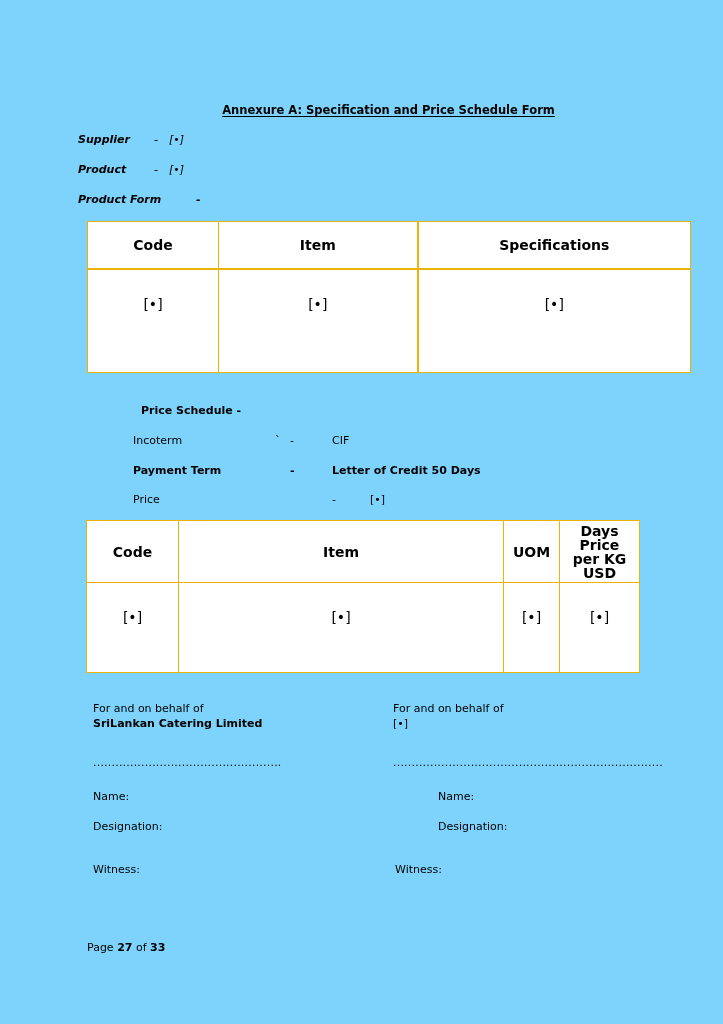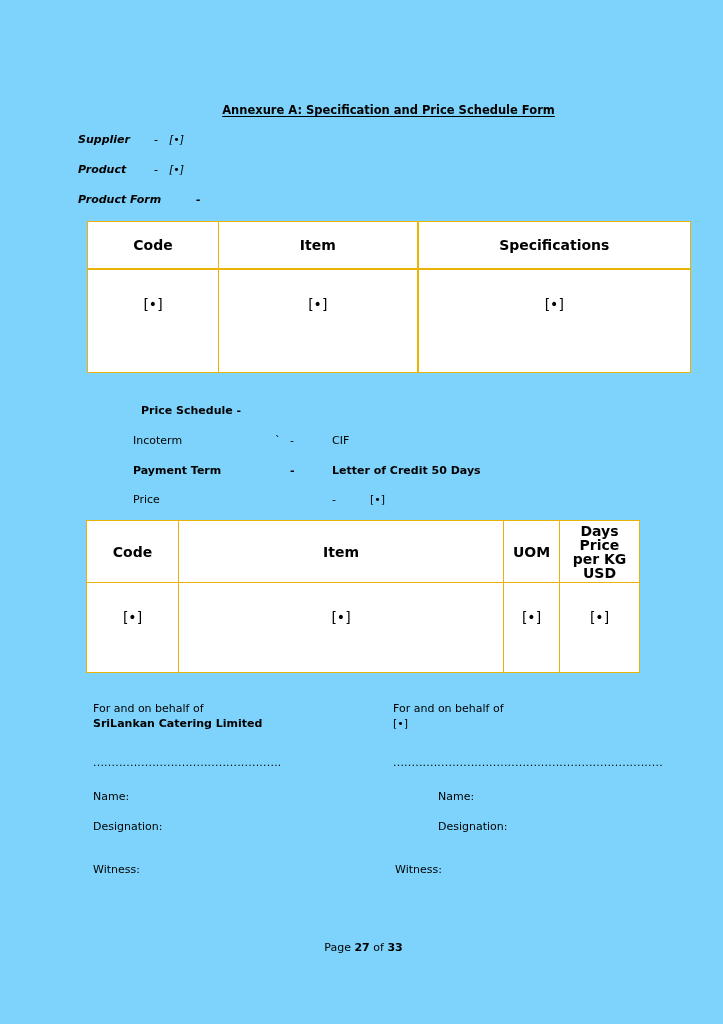--- a/index.html
+++ b/index.html
@@ -36,21 +36,21 @@
   .t1 td { height:104px; vertical-align:top; padding-top:26px; }
   .t1 th:nth-child(3), .t1 td:nth-child(3) { border-left-width:2px; }
   .t1 .hdr th { border-bottom-width:2px; }
   .t2 { left:86px; top:520px; width:553px; }
   .t2 col:nth-child(1){ width:92px; } .t2 col:nth-child(2){ width:325px; } .t2 col:nth-child(3){ width:56px; } .t2 col:nth-child(4){ width:80px; }
   .t2 th { height:62px; vertical-align:middle; white-space:pre-line; line-height:14px; }
   .t2 td { height:90px; vertical-align:top; padding-top:26px; }
   .sig { position:absolute; white-space:nowrap; }
   .dotted { letter-spacing:0.2px; }
   .footer {
-    position:absolute; top:941px; left:87px; width:553px; text-align:center;
+    position:absolute; top:941px; left:87px; width:553px; text-align:left;
   }
 </style>
 </head>
 <body>
 
 <div class="page">
 
   <div class="title">Annexure A: Specification and Price Schedule Form</div>
 
   <div class="fieldrow" style="top:133px;">

